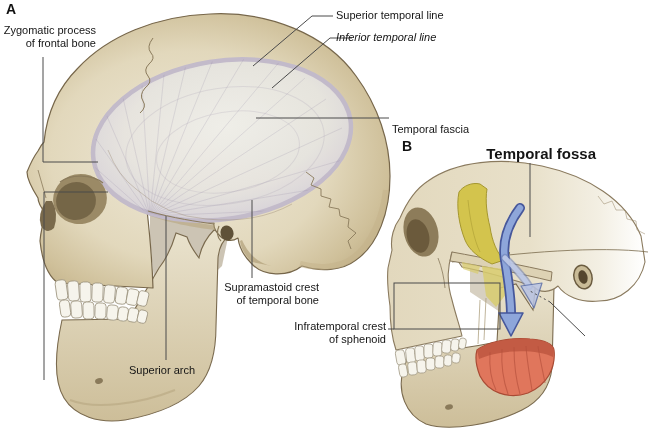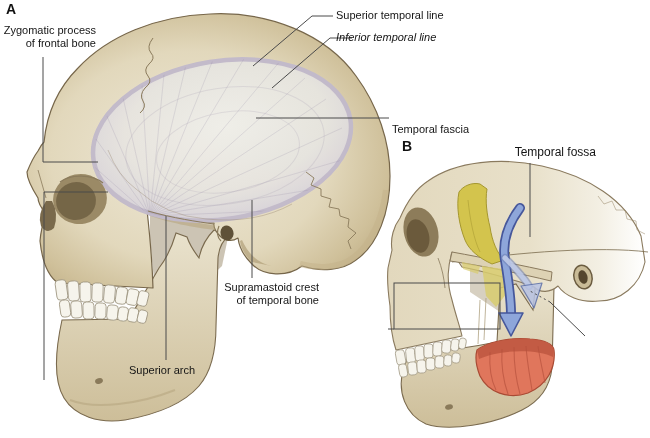--- a/index.html
+++ b/index.html
@@ -5,21 +5,21 @@
   html,body{margin:0;padding:0;background:#fff;}
   .stage{
     position:relative;width:650px;height:438px;background:#ffffff;
     font-family:"Liberation Sans", sans-serif;overflow:hidden;
   }
   .stage svg{position:absolute;left:0;top:0;}
   .lbl{
     position:absolute;font-size:11px;color:#151515;line-height:1.2;
     white-space:pre-line;letter-spacing:0;
   }
-  .lbl.b{font-weight:normal;font-size:12px;}
+  .lbl.b{font-weight:bold;font-size:15px;}
   .letter{position:absolute;font-weight:bold;font-size:14px;color:#111;}
   .ctr{text-align:right;} .rgt{text-align:right;}
 </style>
 </head>
 <body>
 
 <div class="stage">
 
 <svg width="650" height="438" viewBox="0 0 650 438">
   <defs>
@@ -261,15 +261,17 @@
 <div class="letter" style="left:402px;top:138px;">B</div>
 
 <div class="lbl ctr" style="left:0px;top:24px;width:96px;">Zygomatic process
 of frontal bone</div>
 <div class="lbl" style="left:336px;top:9px;">Superior temporal line</div>
 <div class="lbl" style="left:336px;top:31px;font-style:italic;">Inferior temporal line</div>
 <div class="lbl" style="left:392px;top:123px;">Temporal fascia</div>
 <div class="lbl b ctr" style="left:466px;top:145px;width:130px;">Temporal fossa</div>
 <div class="lbl ctr" style="left:203px;top:281px;width:116px;">Supramastoid crest
 of temporal bone</div>
+<div class="lbl rgt" style="left:266px;top:320px;width:120px;">Infratemporal crest
+of sphenoid</div>
 <div class="lbl" style="left:129px;top:364px;">Superior arch</div>
 
 </div>
 
 </body></html>

